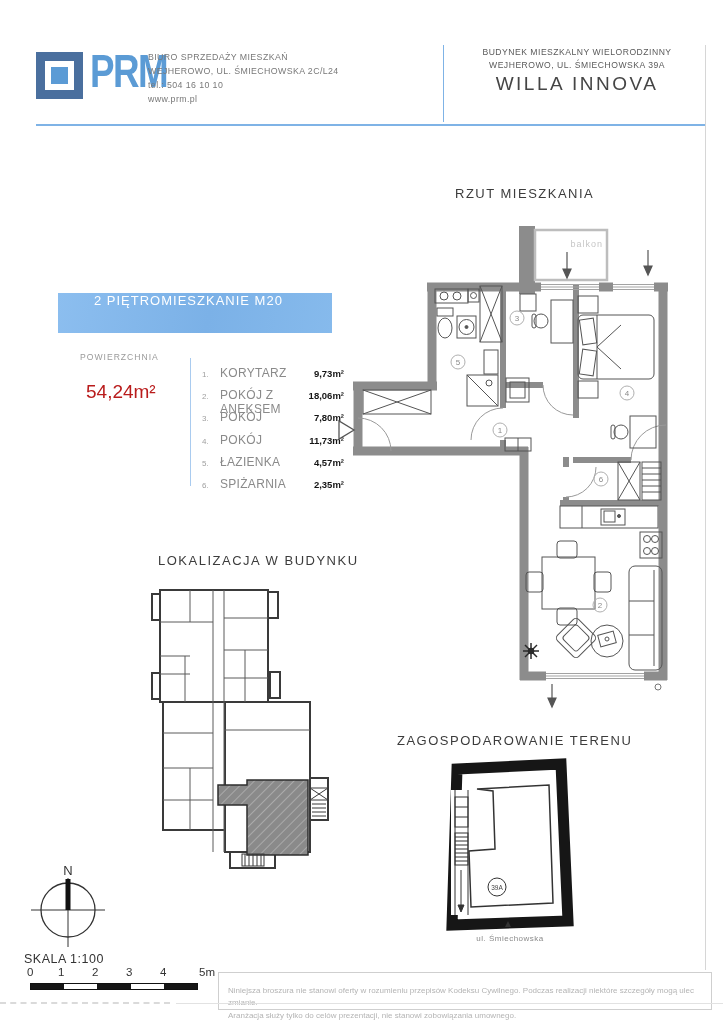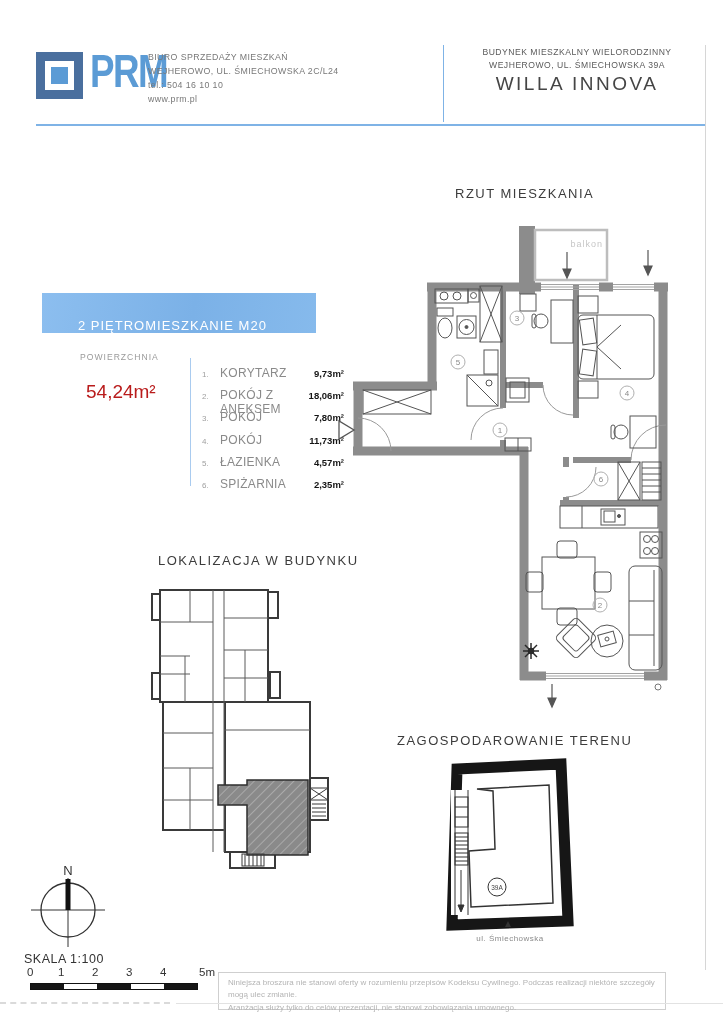--- a/index.html
+++ b/index.html
@@ -17,21 +17,21 @@
   #logo-text { left:90px; top:44px; font-size:46px; font-weight:bold; color:#5b9bd5; transform:scaleX(.8); transform-origin:left top; letter-spacing:-2px; }
   #company-info { left:148px; top:50px; font-size:8.8px; color:#787878; line-height:1.6; letter-spacing:.4px; }
   #header-vline { left:443px; top:45px; height:77px; border-left:1.5px solid #7fb3e6; }
   #building-block { left:449px; top:46px; width:256px; text-align:center; color:#5a5a5a; }
   .bld-line { font-size:8.6px; letter-spacing:.5px; line-height:1.5; }
   #building-name { font-size:19px; color:#454545; letter-spacing:2.5px; margin-top:1px; }
   #header-rule { left:36px; top:124px; width:669px; border-top:2.5px solid #7fb3e6; }
   #right-vline { left:705px; top:45px; height:925px; border-left:1.5px solid #d6d6d6; }
 
   
-  #banner { left:42px; top:293px; width:274px; height:40px; background:linear-gradient(100deg,#8cbeef 0%,#7bb1e7 55%,#86baec 100%); display:flex; align-items:flex-end; }
+  #banner { left:58px; top:293px; width:274px; height:40px; background:linear-gradient(100deg,#8cbeef 0%,#7bb1e7 55%,#86baec 100%); display:flex; align-items:flex-start; }
   #banner .bl { color:#fff; font-size:13px; letter-spacing:1px; }
   #floor-label { margin-left:36px; }
   #unit-label { }
   #area-label { left:80px; top:352px; font-size:8.6px; color:#9a9a9a; letter-spacing:1px; }
   #area-value { left:86px; top:381px; font-size:19px; font-weight:normal; color:#b91c1c; }
   #info-vline { left:190px; top:358px; height:128px; border-left:1.5px solid #a9cbef; }
   #room-list { left:202px; top:366px; width:142px; }
   .room-row { display:flex; align-items:baseline; height:22.2px; }
   .room-num { width:18px; font-size:8px; color:#9f9f9f; }
   .room-name { width:78px; font-size:12px; color:#8a8a8a; letter-spacing:.3px; }
@@ -43,21 +43,21 @@
   #site-title { left:397px; top:733px; }
 
   
   #scale-label { left:24px; top:952px; font-size:12.5px; color:#333; letter-spacing:.5px; }
   #scale-ticks { left:27px; top:966px; width:190px; height:14px; font-size:11.5px; color:#333; }
   #scale-ticks span { position:absolute; top:0; }
   #scale-bar { left:30px; top:983px; width:168px; height:7px; border:1px solid #111; display:flex; }
   #scale-bar i { flex:1; display:block; }
   #scale-bar i:nth-child(odd) { background:#161616; }
   #scale-bar i:nth-child(even) { background:#fff; }
-  #footer-box { left:218px; top:972px; width:448px; height:38px; border:1px solid #cfcfcf; padding:4px 9px; }
+  #footer-box { left:218px; top:972px; width:494px; height:38px; border:1px solid #cfcfcf; padding:12px 9px; }
   #footer-box p { font-size:8px; color:#b4b4b4; line-height:1.55; }
   #bottom-dash { left:0; top:1002px; width:170px; border-top:2px dashed #dadada; }
   #bottom-solid { left:176px; top:1003px; width:547px; border-top:1.5px solid #e2e2e2; }
 
   svg text { font-family:"Liberation Sans", sans-serif; }
 </style>
 </head>
 <body>
 
 <div id="page">

